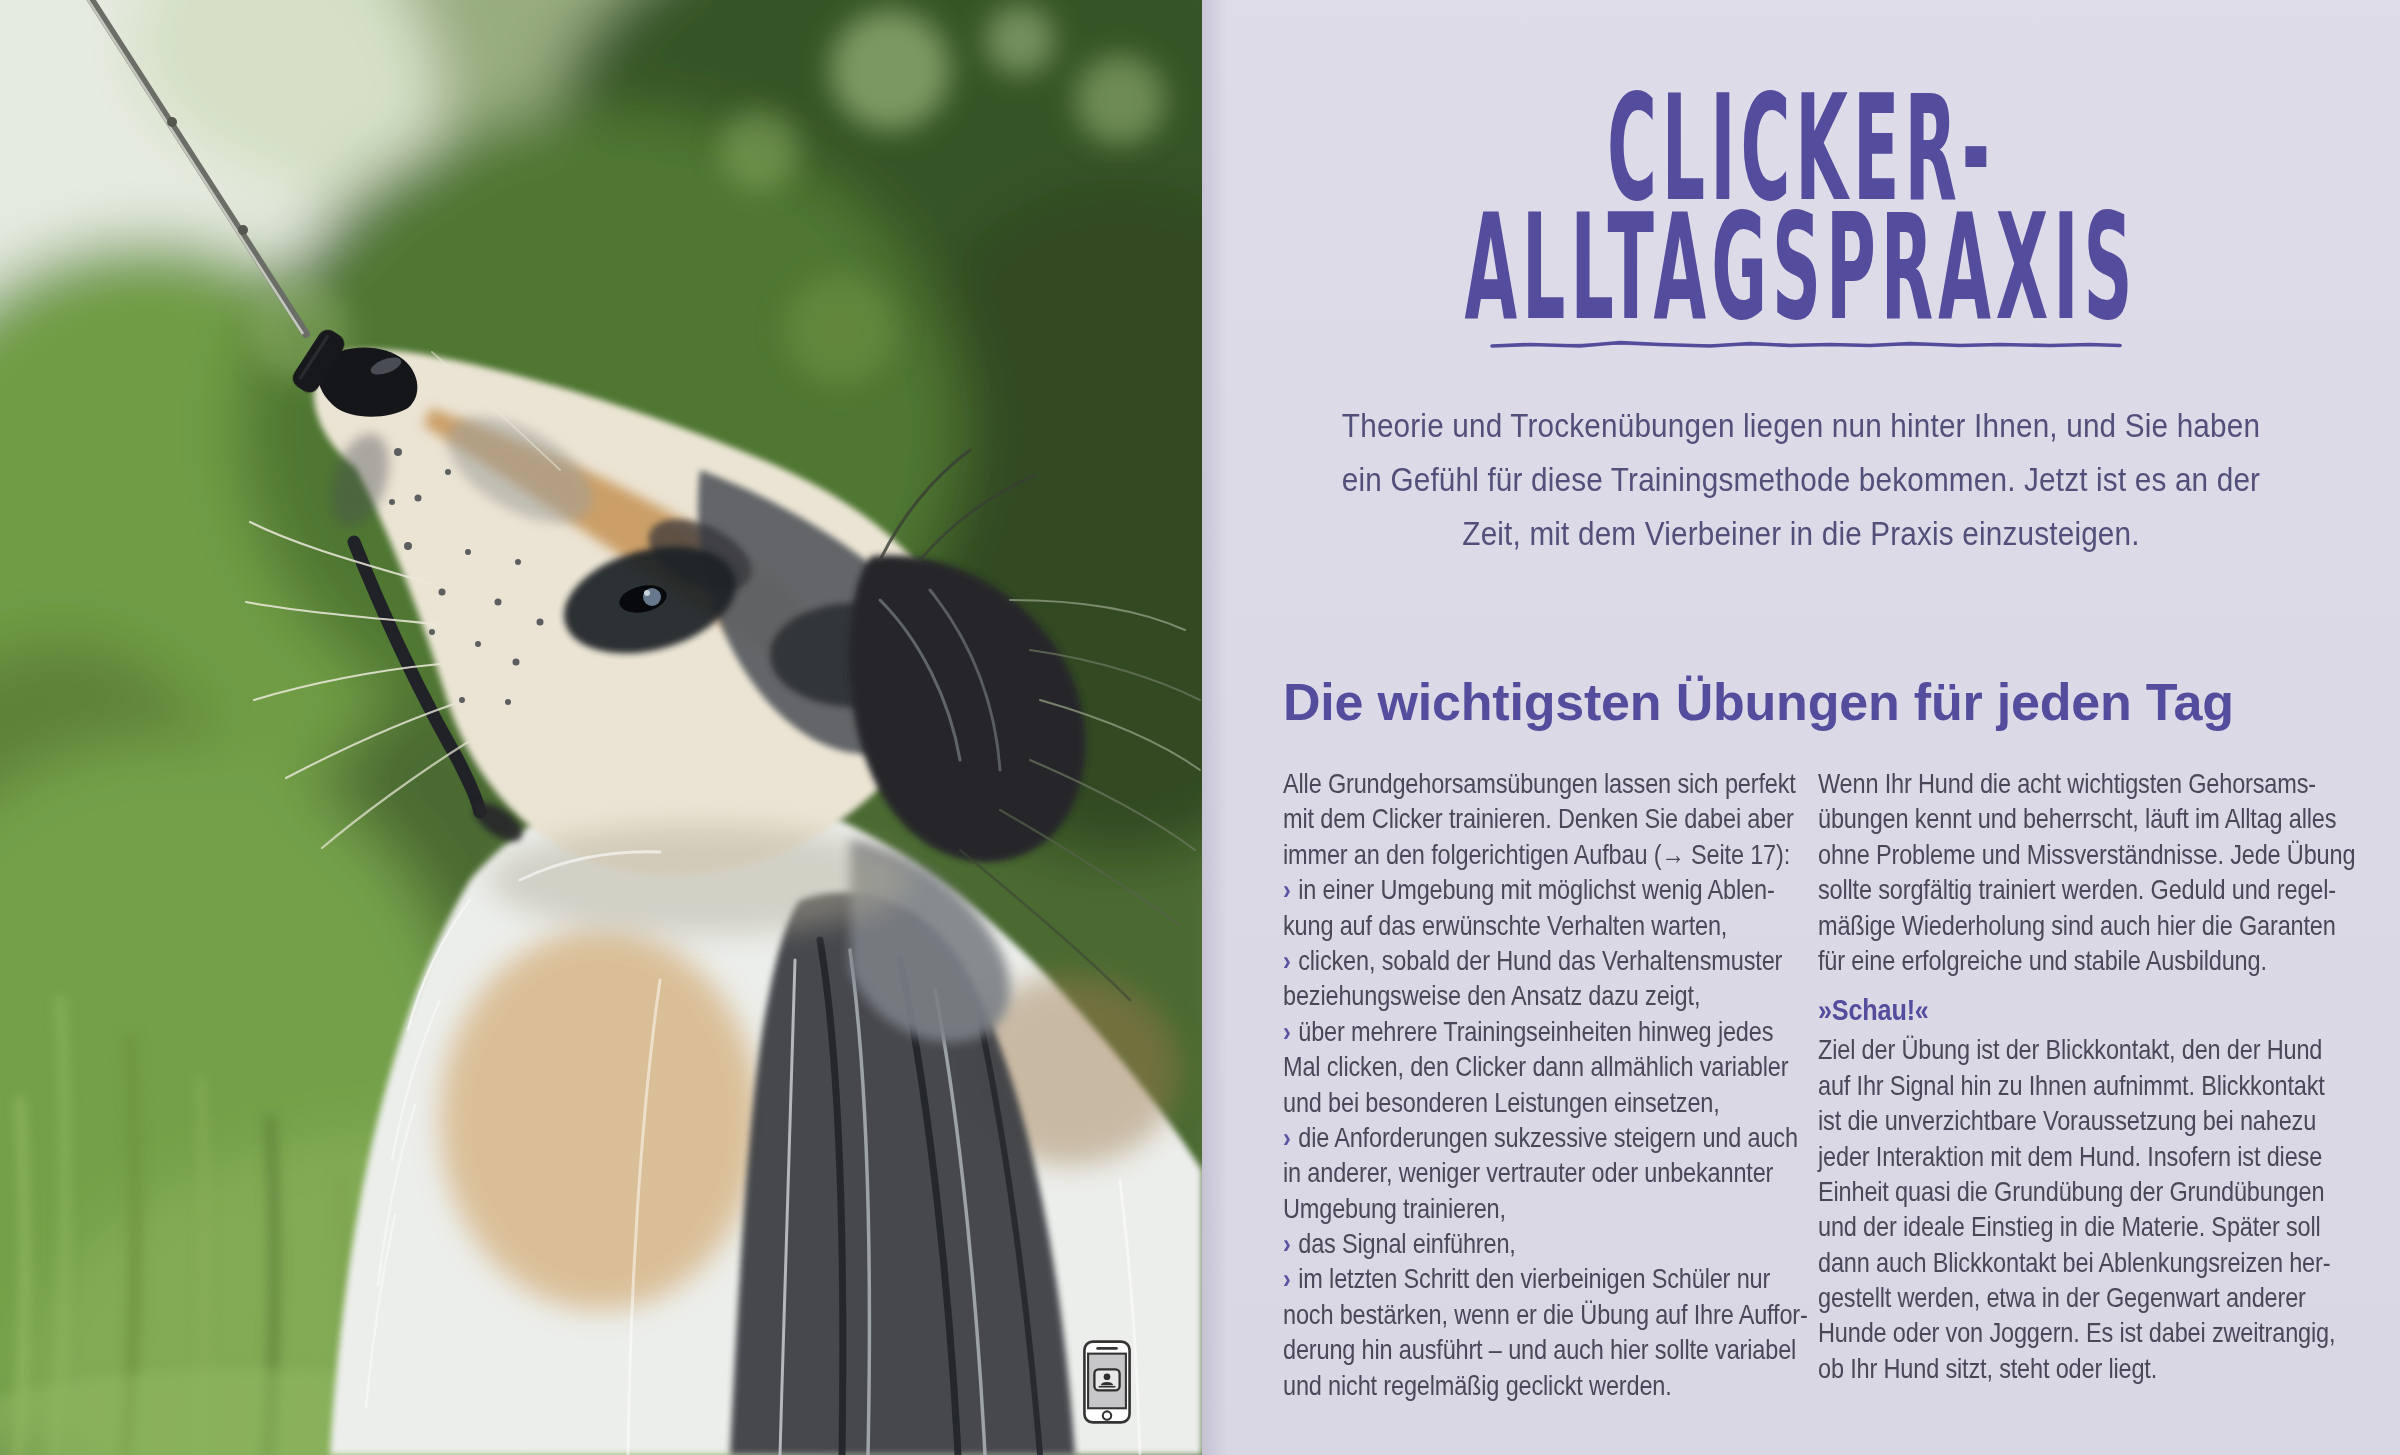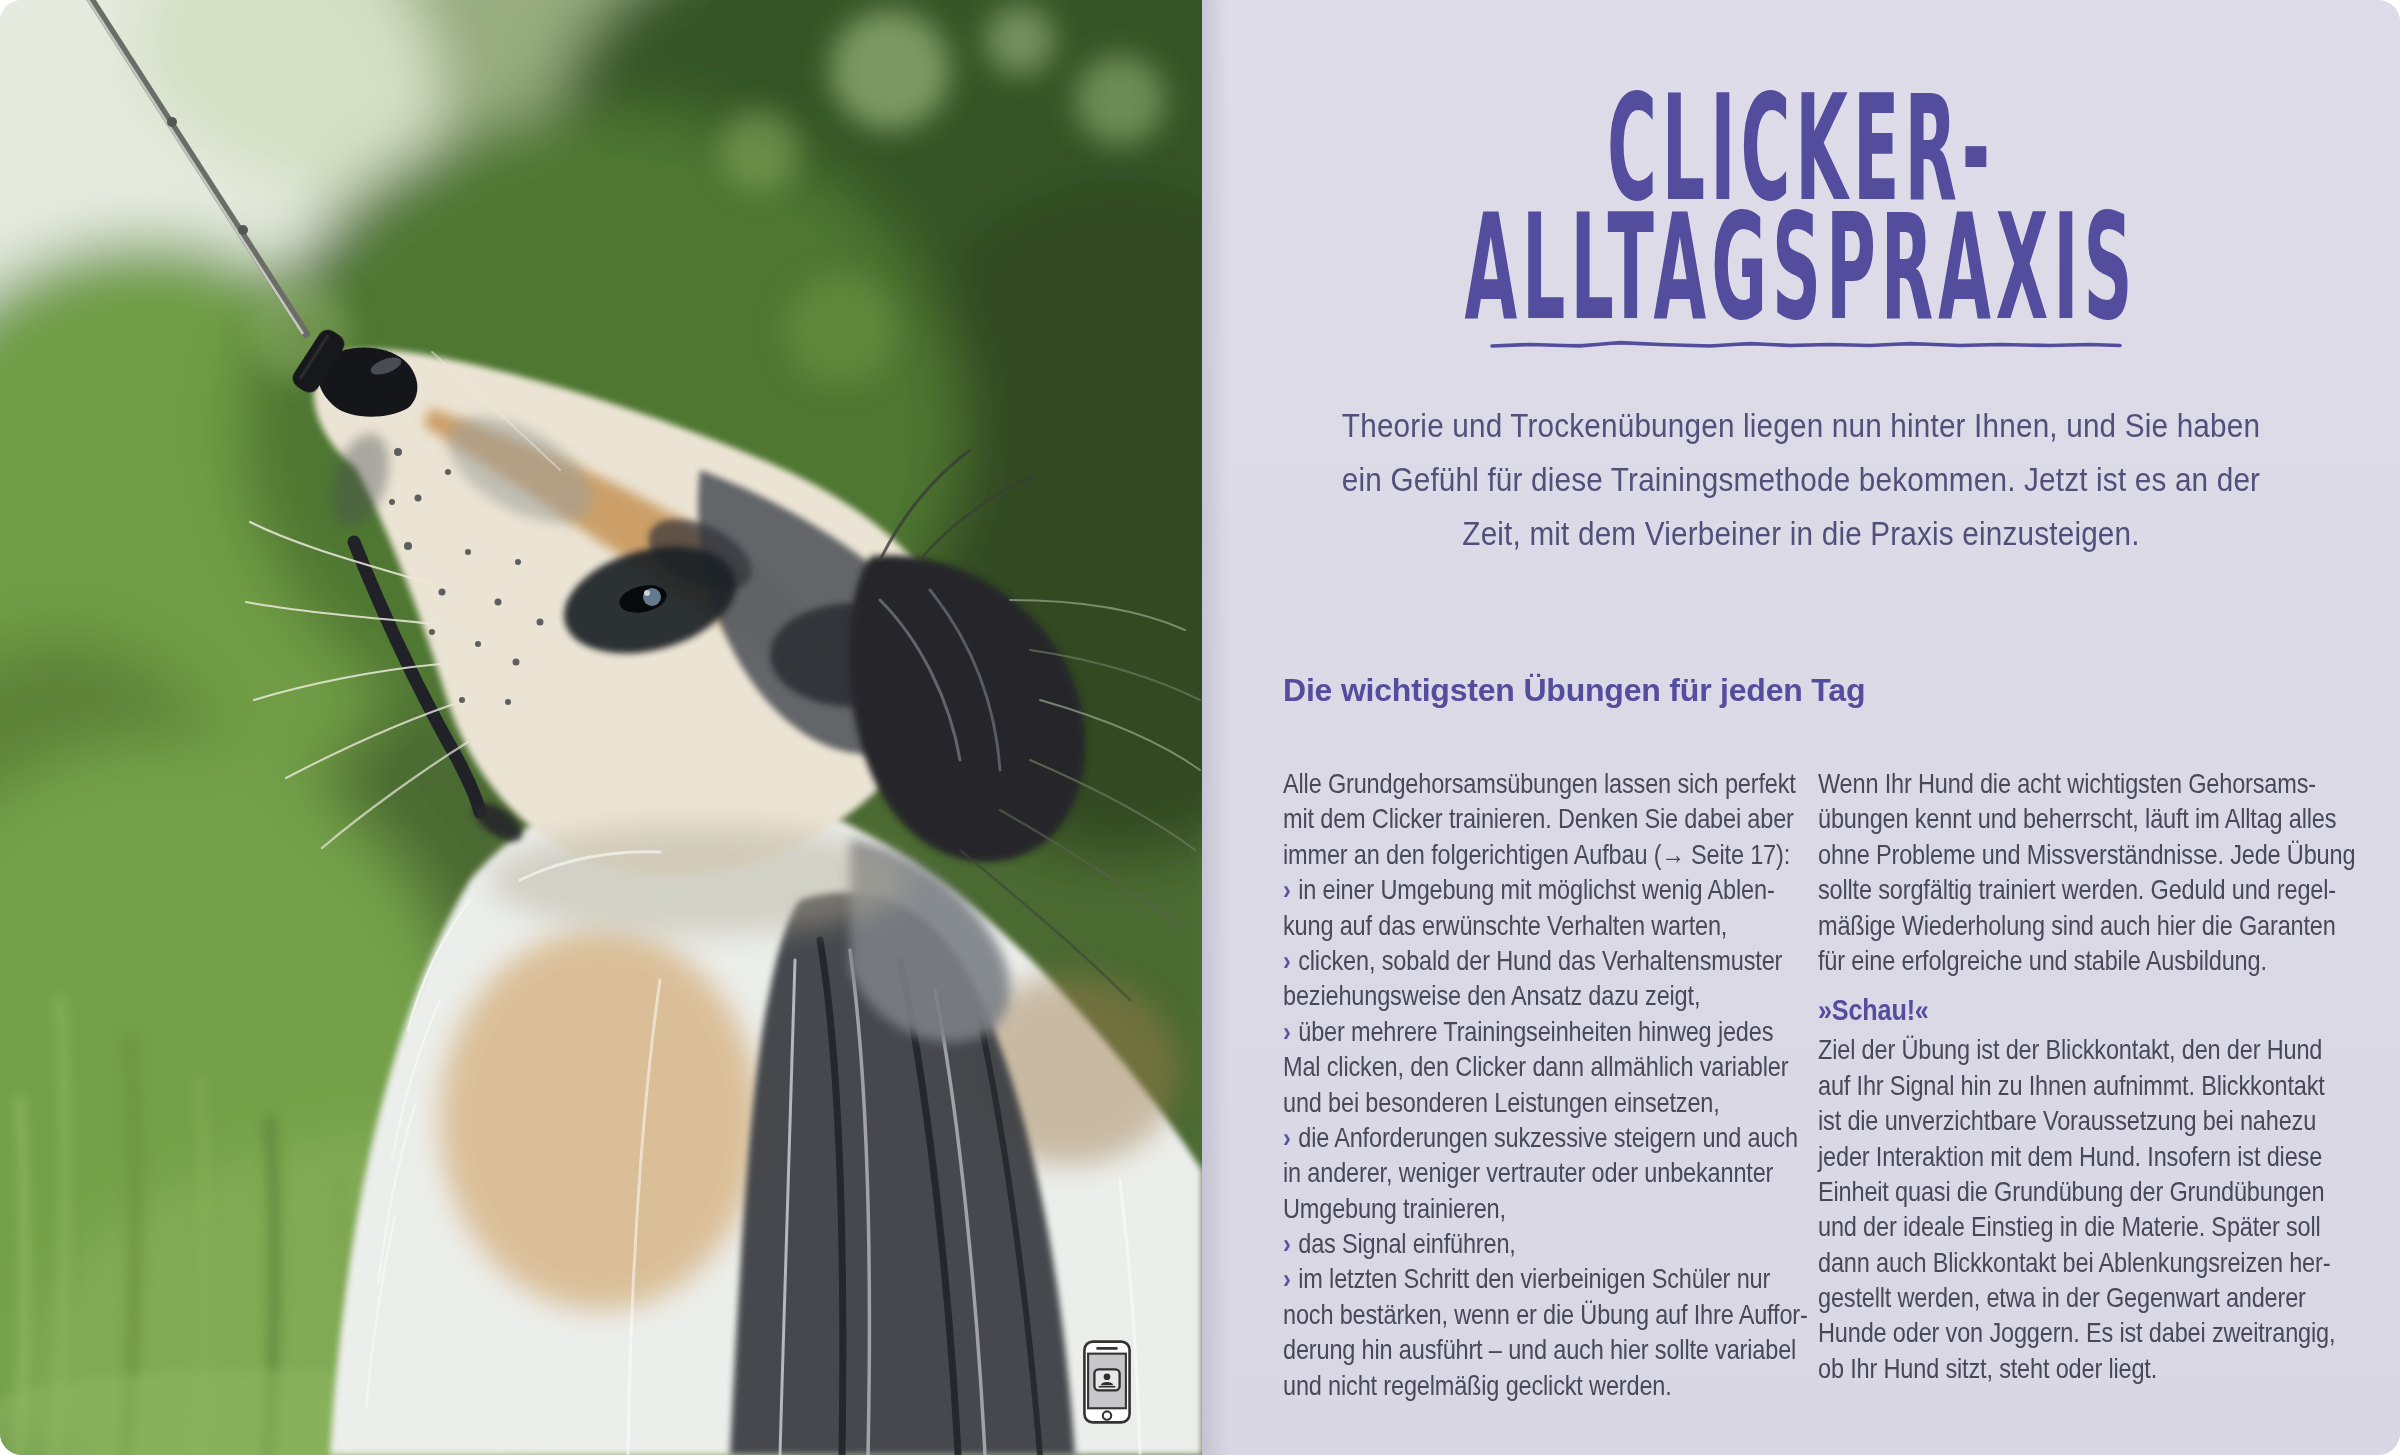--- a/index.html
+++ b/index.html
@@ -1,21 +1,21 @@
 <!DOCTYPE html>
 <html><head>
 <meta charset="utf-8">
 <style>
   html,body{margin:0;padding:0;}
   body{
     width:2400px;height:1455px;overflow:hidden;
     font-family:"Liberation Sans",sans-serif;
     background:#ffffff;
   }
-  .stage{position:relative;width:2400px;height:1455px;overflow:hidden;background:#dcdae7;border-radius:22px;}
+  .stage{position:relative;width:2400px;height:1455px;overflow:hidden;background:#dcdae7;}
 
   
   .photo{position:absolute;left:0;top:0;width:1202px;height:1455px;overflow:hidden;}
   .photo svg.art{display:block;width:1202px;height:1455px;}
   .phone{position:absolute;left:1082px;top:1340px;width:50px;height:84px;}
 
   
   .page{
     position:absolute;left:1202px;top:0;width:1198px;height:1455px;
     background:linear-gradient(180deg,#dedce9 0%,#dbd9e6 55%,#d9d7e4 100%);
@@ -39,21 +39,21 @@
 
   .intro{
     position:absolute;left:0;top:399px;width:1198px;
     transform:scaleX(.9);transform-origin:50% 0;
     font-size:33px;color:#534f7b;text-align:center;letter-spacing:.2px;
   }
   .intro .ln{height:54px;line-height:54px;white-space:nowrap;}
 
   .heading{
     position:absolute;left:81px;top:672px;margin:0;
-    font-size:32px;font-weight:bold;color:#544c9c;letter-spacing:-.2px;
+    font-size:52px;font-weight:bold;color:#544c9c;letter-spacing:-.2px;
     white-space:nowrap;
   }
 
   .col{
     position:absolute;top:766px;width:600px;
     transform:scaleX(.84);transform-origin:0 0;
     font-size:28px;color:#494859;letter-spacing:-.2px;
   }
   .col1{left:81px;}
   .col2{left:616px;}

